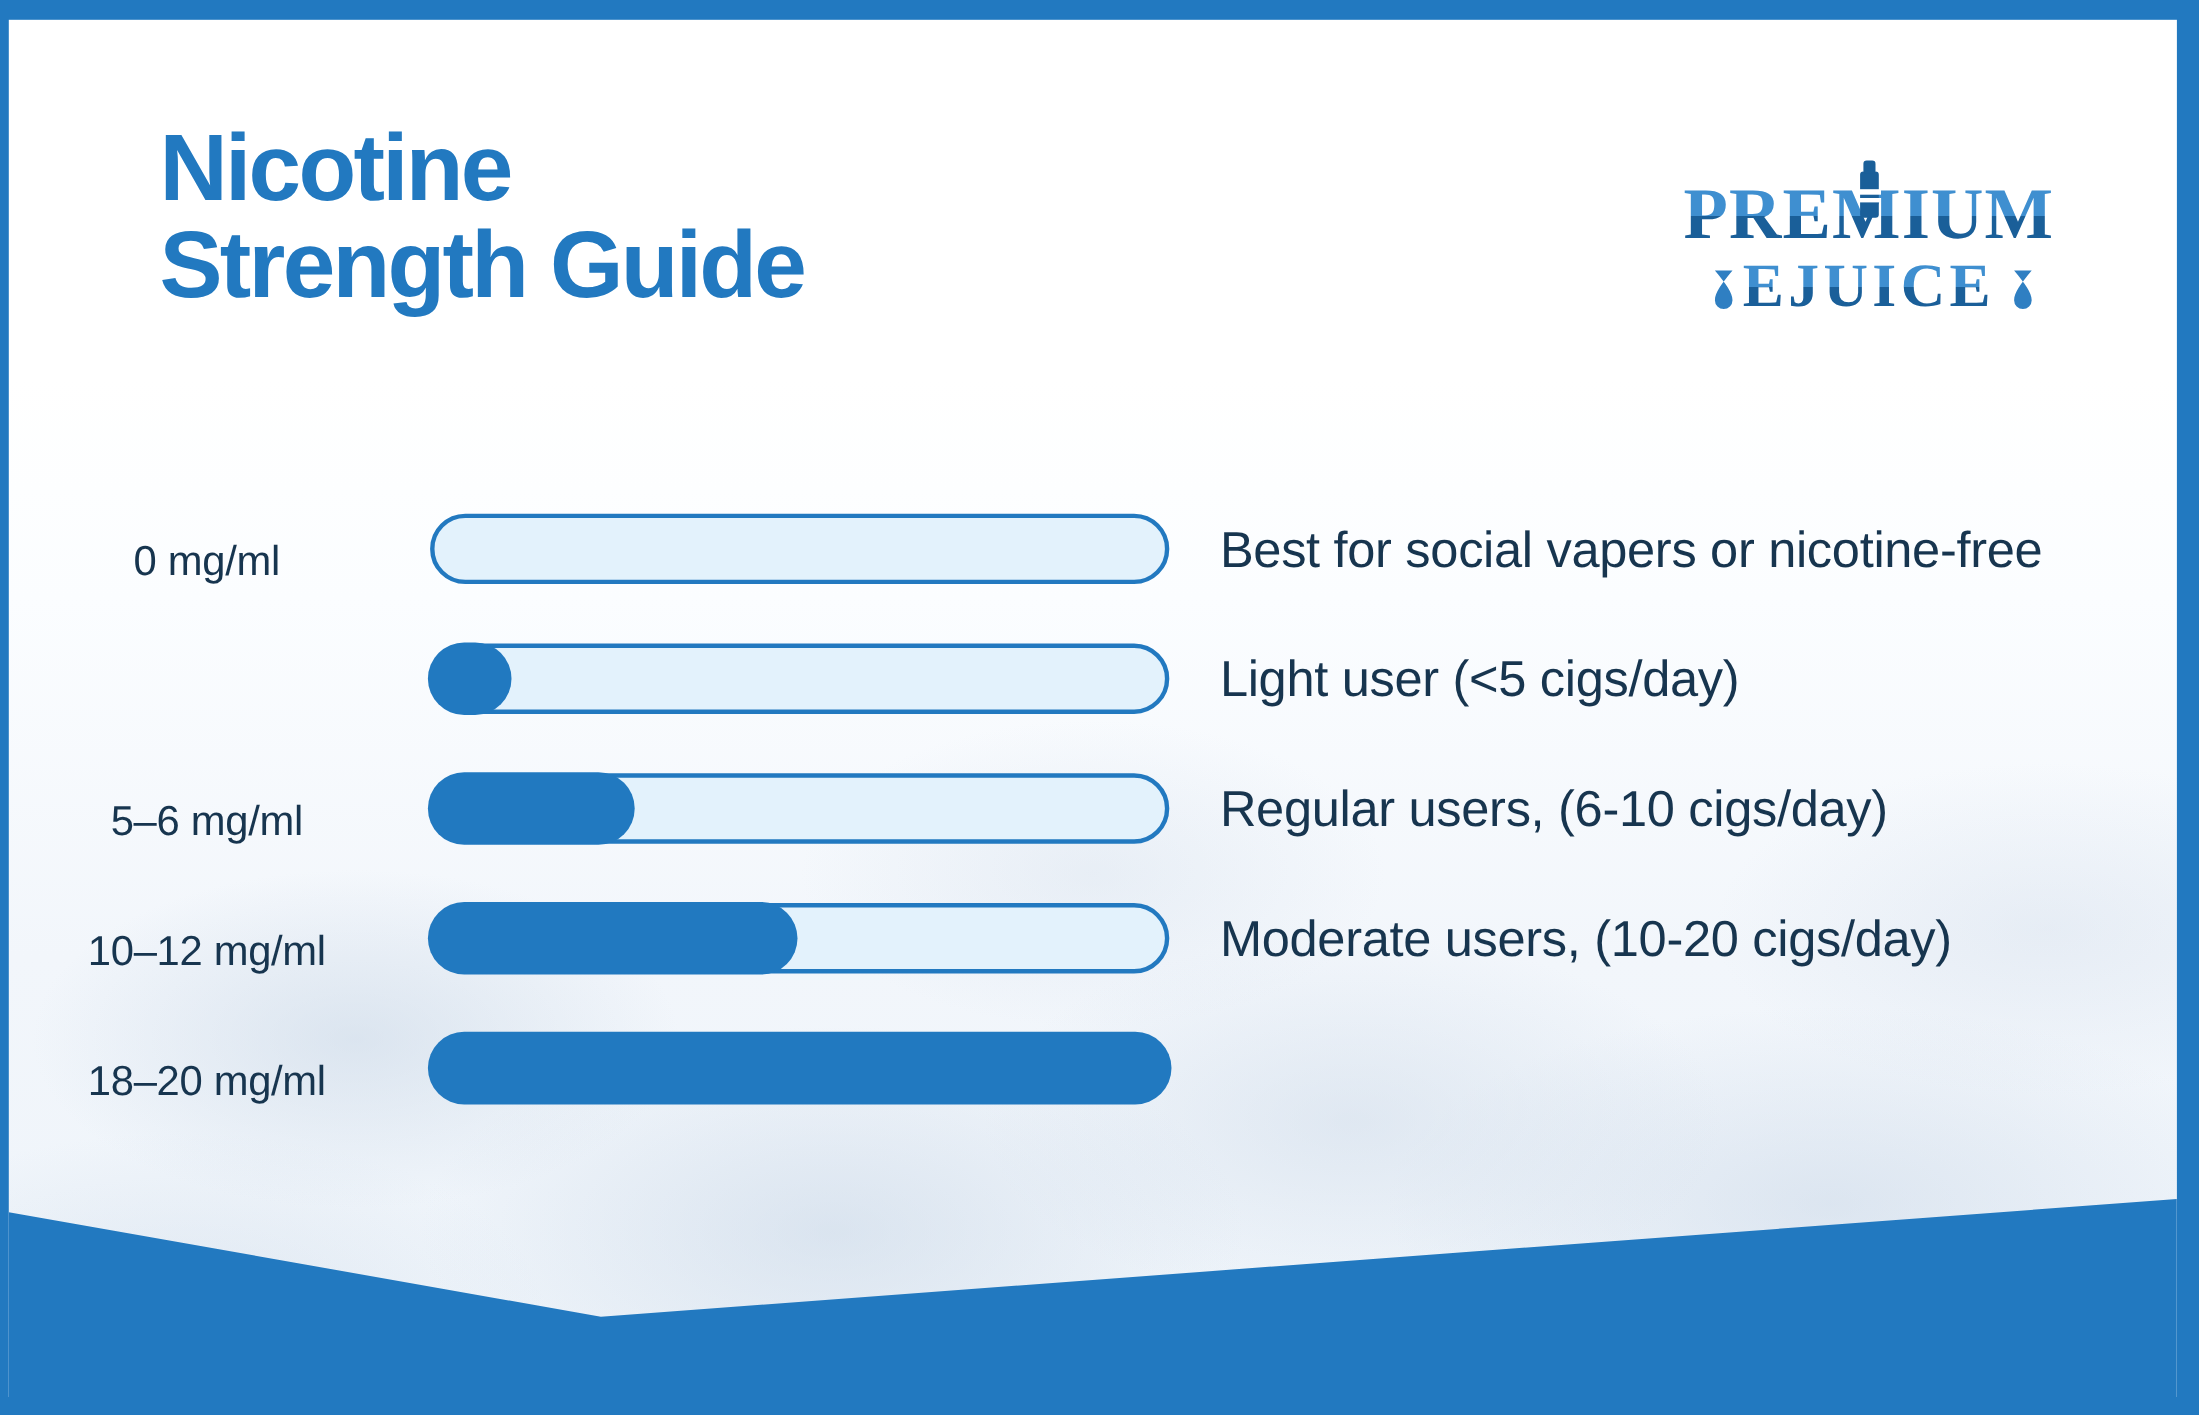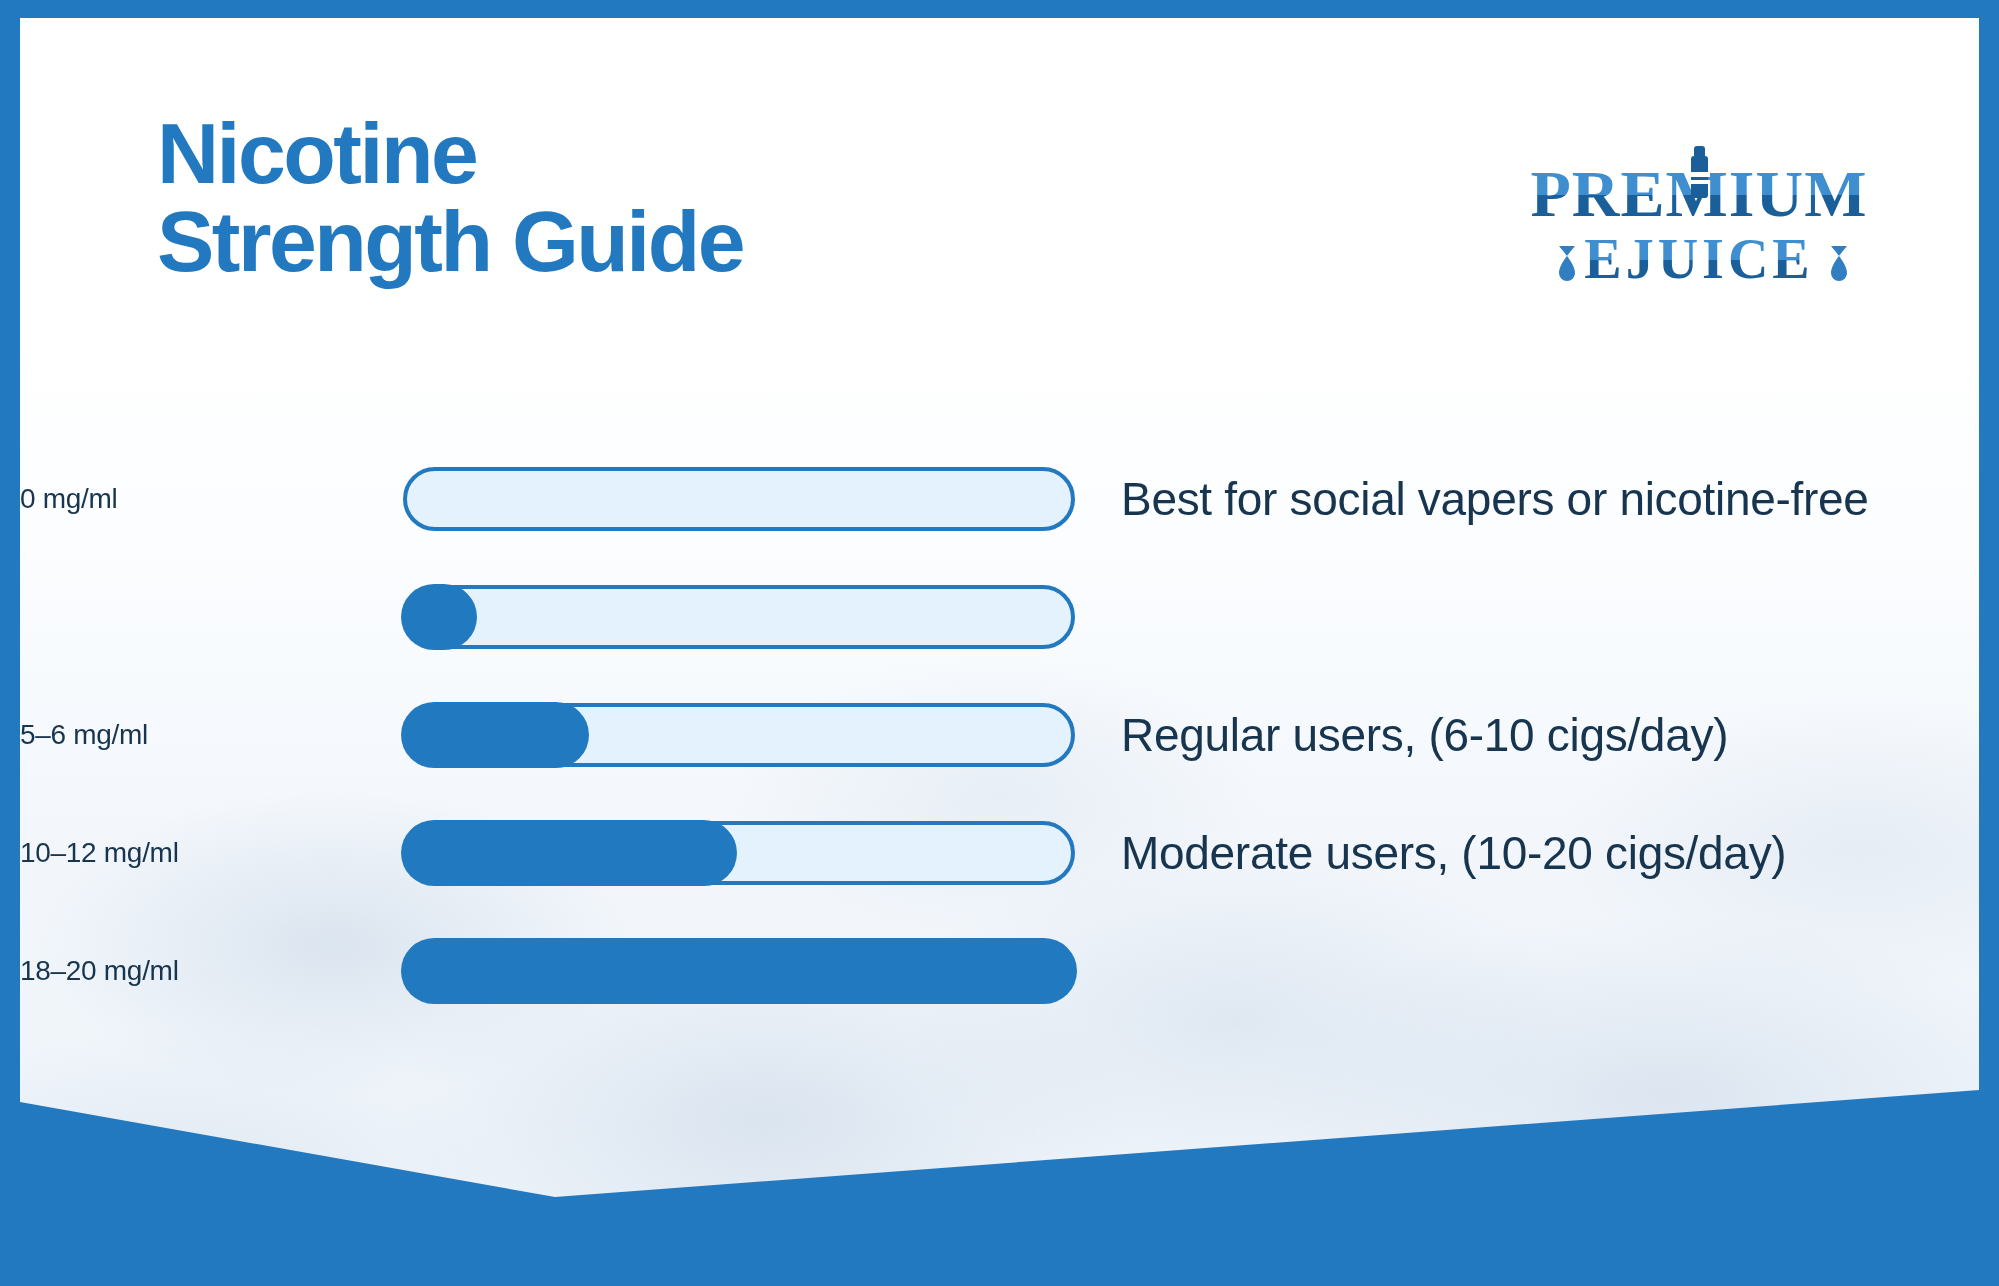--- a/index.html
+++ b/index.html
@@ -14,21 +14,21 @@
     font-family: "Liberation Sans", sans-serif;
     background: #2279c0;
   }
 
   
   #poster {
     position: relative;
     width: 1999px;
     height: 1286px;
     background: #2279c0;
-    padding: 18px 20px 16px 20px;
+    padding: 18px 20px 16px 8px;
   }
 
   
   #card {
     position: relative;
     width: 100%;
     height: 100%;
     overflow: hidden;
     background:
       radial-gradient(ellipse 420px 220px at 16% 74%, rgba(197,212,228,0.50), rgba(197,212,228,0) 70%),
@@ -89,26 +89,26 @@
   }
 
   .row {
     position: relative;
     height: 118px;
   }
 
   .row-label {
     position: absolute;
     left: 0;
-    top: 0;
+    top: 12px;
     width: 360px;
     height: 86px;
     line-height: 86px;
-    text-align: left;
-    font-size: 28px;
+    text-align: center;
+    font-size: 38px;
     color: #17354f;
     letter-spacing: -0.3px;
     white-space: nowrap;
   }
 
   .bar-wrap {
     position: absolute;
     left: 383px;
     top: 11px;
     width: 672px;
@@ -196,20 +196,21 @@
 
         </div>
         <div class="row-desc">Best for social vapers or nicotine-free</div>
       </div>
 
       <div class="row">
         <div class="bar-wrap">
           <div class="bar-track"></div>
           <div class="bar-fill" style="width: 76px;"></div>
         </div>
+        <div class="row-desc">Light user (&lt;5 cigs/day)</div>
       </div>
 
       <div class="row">
         <div class="row-label">5–6 mg/ml</div>
         <div class="bar-wrap">
           <div class="bar-track"></div>
           <div class="bar-fill" style="width: 188.16px;"></div>
         </div>
         <div class="row-desc">Regular users, (6-10 cigs/day)</div>
       </div>

